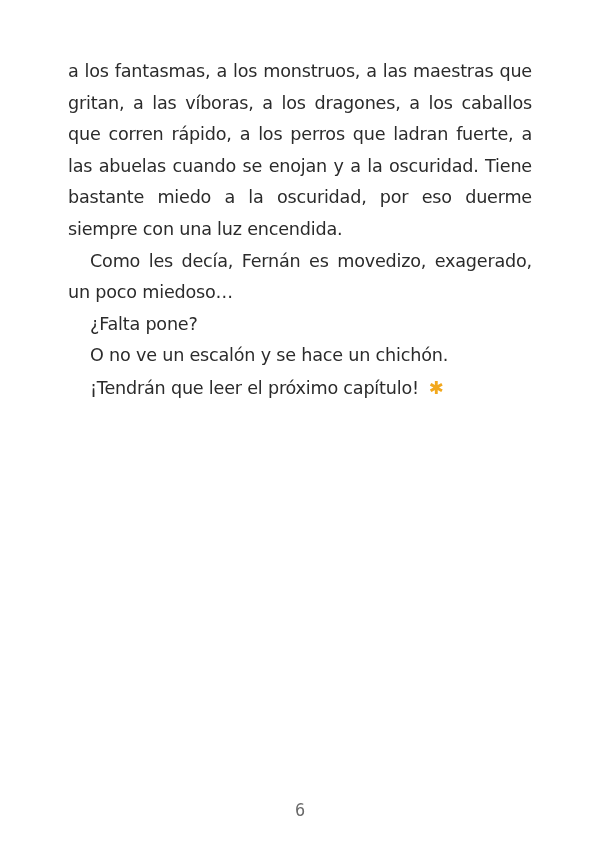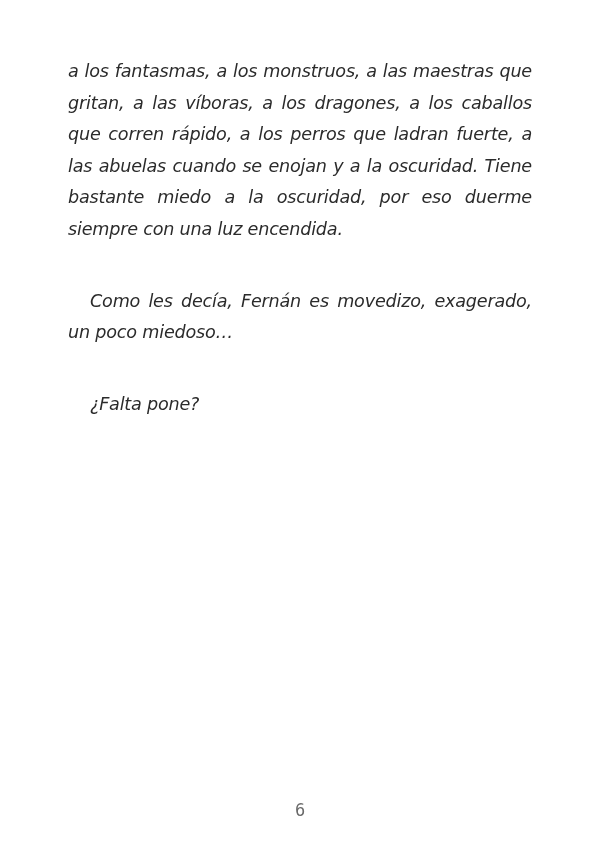--- a/index.html
+++ b/index.html
@@ -8,35 +8,37 @@
       position: absolute;
       left: 68px;
       top: 56px;
       width: 464px;
       font-family: "DejaVu Sans", sans-serif;
       font-size: 17.6px;
       line-height: 31.6px;
       color: #2b2b2b;
       letter-spacing: -0.2px;
     }
-    .para { margin: 0; text-align: justify; text-align-last: left; font-style: italic; }
-    .para.indent { text-indent: 22px; margin-top: 40px; }
+    .para { margin: 0; text-align: justify; text-align-last: left; }
+    .para.indent { text-indent: 22px; }
     .ornament { color: #f2a81d; font-weight: bold; margin-left: 10px; font-size: 18px; }
     .page-number {
       position: absolute;
       left: 0; right: 0;
       top: 800px;
       text-align: center;
       font-family: "DejaVu Sans Mono", monospace;
       font-size: 17px;
       color: #6a6a6a;
     }
   </style>
 </head>
 <body>
 
 <div class="page-body">
   <p class="para">a los fantasmas, a los monstruos, a las maestras que gritan, a las víboras, a los dragones, a los caballos que corren rápido, a los perros que ladran fuerte, a las abuelas cuando se enojan y a la oscuridad. Tiene bastante miedo a la oscuridad, por eso duerme siempre con una luz encendida.</p>
   <p class="para indent">Como les decía, Fernán es movedizo, exagerado, un poco miedoso…</p>
   <p class="para indent">¿Falta pone?</p>
+  <p class="para indent">O no ve un escalón y se hace un chichón.</p>
+  <p class="para indent"><span>¡Tendrán que leer el próximo capítulo!</span><span class="ornament">✱</span></p>
 </div>
 
 <div class="page-number">6</div>
 
 </body></html>

